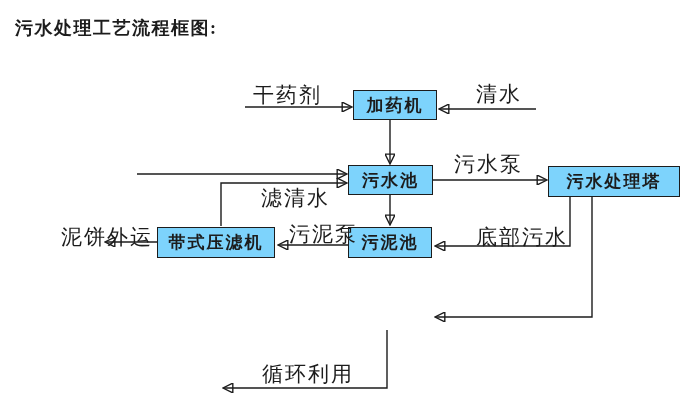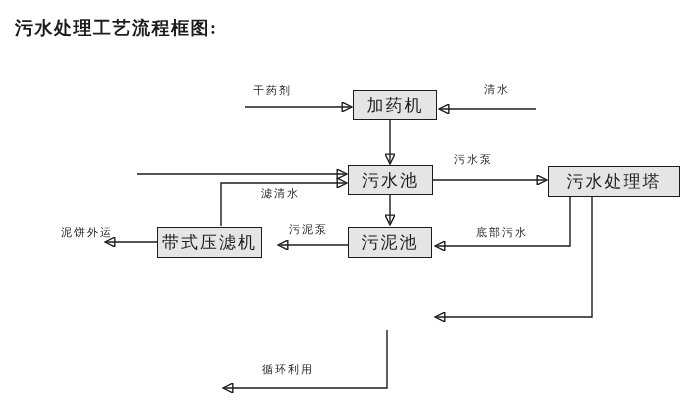--- a/index.html
+++ b/index.html
@@ -29,43 +29,44 @@
   }
   .wires path {
     fill: none;
     stroke: #1c1c1c;
     stroke-width: 1.4;
   }
   .node {
     position: absolute;
     box-sizing: border-box;
     border: 1.6px solid #1c1c1c;
-    background: #e5e5e5;
+    background: #7dd3fc;
     display: flex;
     align-items: center;
     justify-content: center;
     font-size: 17px;
     letter-spacing: 2px;
     white-space: nowrap;
+    font-weight: bold;
   }
   #node-dosing       { left: 353px; top:  90px; width:  84px; height: 30px; }
   #node-sewage-pool  { left: 348px; top: 165px; width:  85px; height: 30px; }
   #node-tower        { left: 548px; top: 166px; width: 132px; height: 31px; }
   #node-sludge-pool  { left: 348px; top: 227px; width:  84px; height: 31px; }
-  #node-belt-press   { left: 157px; top: 227px; width: 105px; height: 31px; }
+  #node-belt-press   { left: 157px; top: 227px; width: 118px; height: 31px; }
   #node-clean-pool   { left: 338px; top: 299px; width:  94px; height: 31px; }
   .flabel {
     position: absolute;
-    font-size: 11px;
+    font-size: 21px;
     letter-spacing: 2px;
     line-height: 1;
     white-space: nowrap;
   }
   #lbl-dry-agent     { left: 253px; top:  85px; }
-  #lbl-clean-water   { left: 476px; top:  84px; margin-left: 8px; }
+  #lbl-clean-water   { left: 476px; top:  84px; }
   #lbl-sand-sewage   { left: 171px; top: 153px; }
   #lbl-filtered      { left: 261px; top: 188px; }
   #lbl-sewage-pump   { left: 454px; top: 154px; }
   #lbl-bottom-sewage { left: 476px; top: 227px; }
   #lbl-sludge-pump   { left: 289px; top: 224px; font-family: Liberation Serif, serif; }
   #lbl-mudcake       { left:  18px; top: 227px; margin-left: 43px; }
   #lbl-recycle       { left: 262px; top: 364px; }
 </style>
 </head>
 <body>

